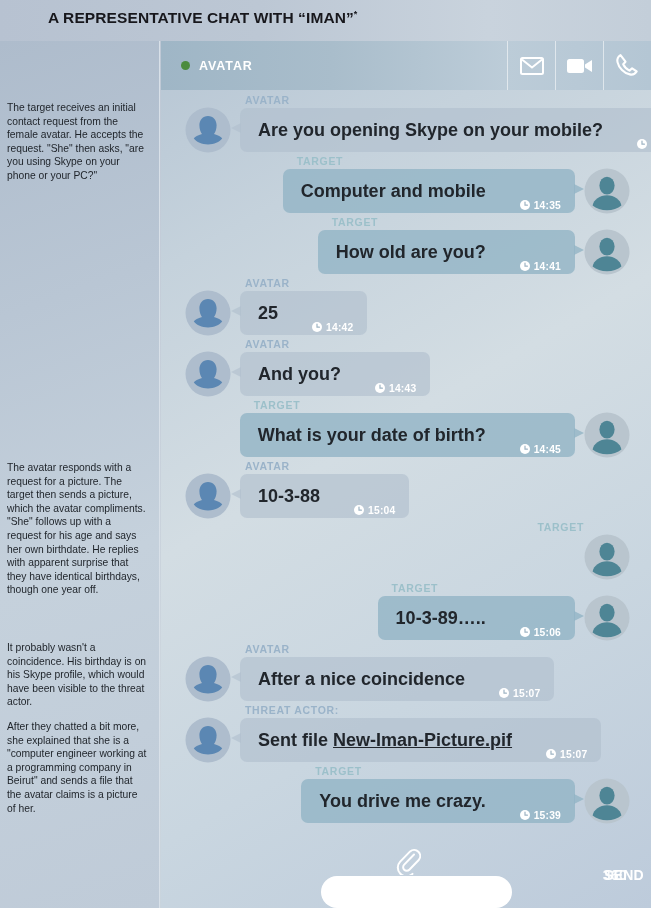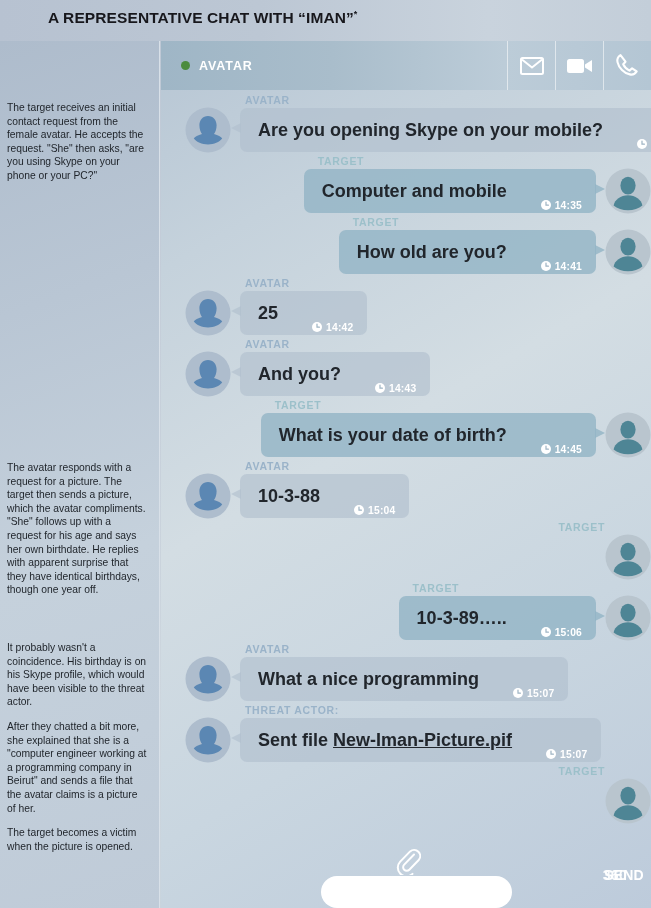--- a/index.html
+++ b/index.html
@@ -121,21 +121,21 @@
     padding: 4px 0 0 0;
   }
 
   .row {
     position: relative;
     display: flex;
     align-items: flex-start;
     margin-bottom: 2px;
   }
   .row.left  { justify-content: flex-start; padding-left: 24px; }
-  .row.right { justify-content: flex-end;  }
+  .row.right { justify-content: flex-end;  padding-right: 21px; }
 
   .avatar {
     width: 46px; height: 46px;
     border-radius: 50%;
     flex: 0 0 auto;
     position: relative;
     margin-top: 13px;
   }
   .avatar svg { display: block; width: 46px; height: 46px; }
 
@@ -286,21 +286,20 @@
   <aside id="narrative">
     <div class="note" id="note-1">
       <p>The target receives an initial contact request from the female avatar. He accepts the request. "She" then asks, "are you using Skype on your phone or your PC?"</p>
     </div>
     <div class="note" id="note-2">
       <p>The avatar responds with a request for a picture. The target then sends a picture, which the avatar compliments. "She" follows up with a request for his age and says her own birthdate. He replies with apparent surprise that they have identical birthdays, though one year off.</p>
     </div>
     <div class="note" id="note-3">
       <p>It probably wasn't a coincidence. His birthday is on his Skype profile, which would have been visible to the threat actor.</p>
       <p>After they chatted a bit more, she explained that she is a "computer engineer working at a programming company in Beirut" and sends a file that the avatar claims is a picture of her.</p>
-      <p>The target becomes a victim when the picture is opened.</p>
     </div>
   </aside>
 
   <section id="chat-panel">
 
     <header id="chat-header">
       <div id="header-identity">
         <span id="status-dot"></span>
         <span id="header-name">AVATAR</span>
       </div>
@@ -536,21 +535,21 @@
         <div class="row left">
           <div class="avatar">
             <svg viewBox="0 0 46 46">
               <circle cx="23" cy="23" r="22.5" fill="#aebdcd"></circle>
               <path d="M23 9c-5.2 0-8.6 4.1-8.6 9.3 0 4 1.3 7 2.6 8.6-3.9 1.2-7.3 2.6-8.2 4.6 3 3.6 7.8 5.9 14.2 5.9s11.2-2.3 14.2-5.9c-.9-2-4.3-3.4-8.2-4.6 1.3-1.6 2.6-4.6 2.6-8.6C31.6 13.1 28.2 9 23 9z" fill="#5b87b3"></path>
             </svg>
           </div>
           <div class="bubble-wrap">
             <div class="speaker">AVATAR</div>
             <div class="bubble">
-              <span class="msg-text">What a nice programming</span>
+              <span class="msg-text">After a nice coincidence</span>
               <span class="stamp">
                 <span class="clock-icon">
                   <svg width="10" height="10" viewBox="0 0 10 10">
                     <circle cx="5" cy="5" r="5" fill="#ffffff"></circle>
                     <path d="M5 2.1v3.1h2.4" stroke="#9eb4c3" stroke-width="1.2" fill="none" stroke-linecap="round"></path>
                   </svg>
                 </span>
                 <span class="time">15:07</span>
               </span>
             </div>
@@ -575,20 +574,32 @@
                   </svg>
                 </span>
                 <span class="time">15:07</span>
               </span>
             </div>
           </div>
         </div>
         <div class="row right">
           <div class="bubble-wrap">
             <div class="speaker">TARGET</div>
+            <div class="bubble">
+              <span class="msg-text">You drive me crazy.</span>
+              <span class="stamp">
+                <span class="clock-icon">
+                  <svg width="10" height="10" viewBox="0 0 10 10">
+                    <circle cx="5" cy="5" r="5" fill="#ffffff"></circle>
+                    <path d="M5 2.1v3.1h2.4" stroke="#9eb4c3" stroke-width="1.2" fill="none" stroke-linecap="round"></path>
+                  </svg>
+                </span>
+                <span class="time">15:39</span>
+              </span>
+            </div>
           </div>
           <div class="avatar">
             <svg viewBox="0 0 46 46">
               <circle cx="23" cy="23" r="22.5" fill="#b9c5ce"></circle>
               <ellipse cx="23" cy="17.6" rx="7.6" ry="8.9" fill="#4e8595"></ellipse>
               <path d="M23 27.2c-7.4 0-13.2 4.3-14.4 10.2 3.6 3 8.8 4.8 14.4 4.8s10.8-1.8 14.4-4.8C36.2 31.5 30.4 27.2 23 27.2z" fill="#4e8595"></path>
             </svg>
           </div>
         </div>
       </div>

